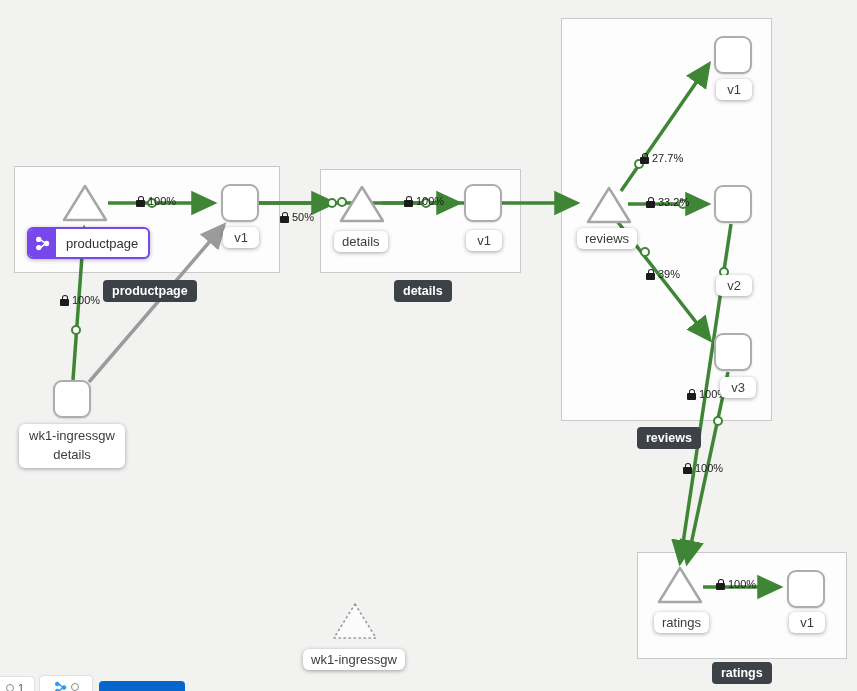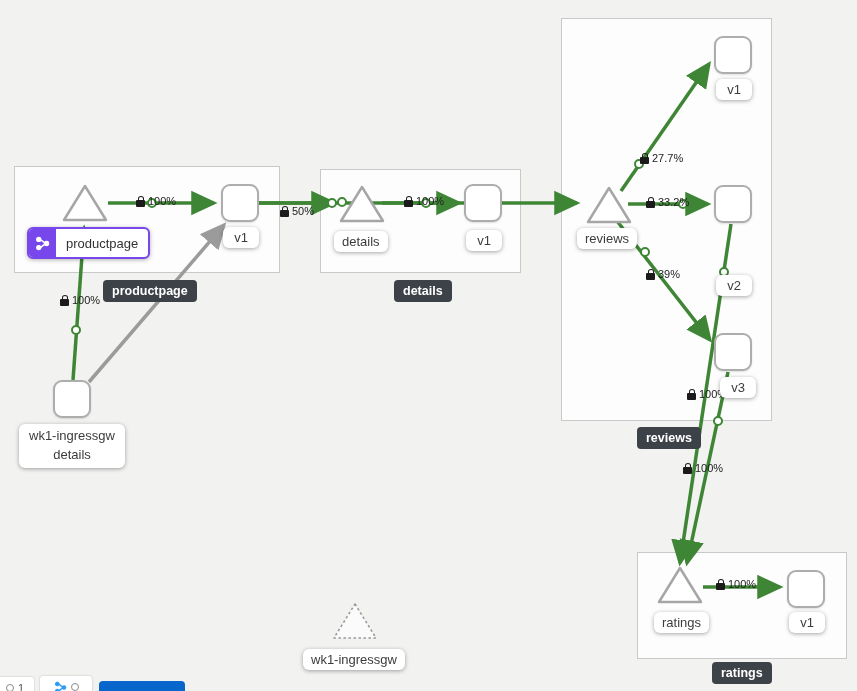--- a/index.html
+++ b/index.html
@@ -76,21 +76,21 @@
   <div class="wp" style="left:713px;top:416px;"></div>
 
   <div class="edge-label" style="left:60px;top:294px;">
       <span class="lock"></span>
       <span>100%</span>
     </div>
   <div class="edge-label" style="left:136px;top:195px;">
       <span class="lock"></span>
       <span>100%</span>
     </div>
-  <div class="edge-label" style="left:280px;top:205px;">
+  <div class="edge-label" style="left:280px;top:211px;">
       <span class="lock"></span>
       <span>50%</span>
     </div>
   <div class="edge-label" style="left:404px;top:195px;">
       <span class="lock"></span>
       <span>100%</span>
     </div>
   <div class="edge-label" style="left:640px;top:125px;margin-top:27px;">
       <span class="lock"></span>
       <span>27.7%</span>

